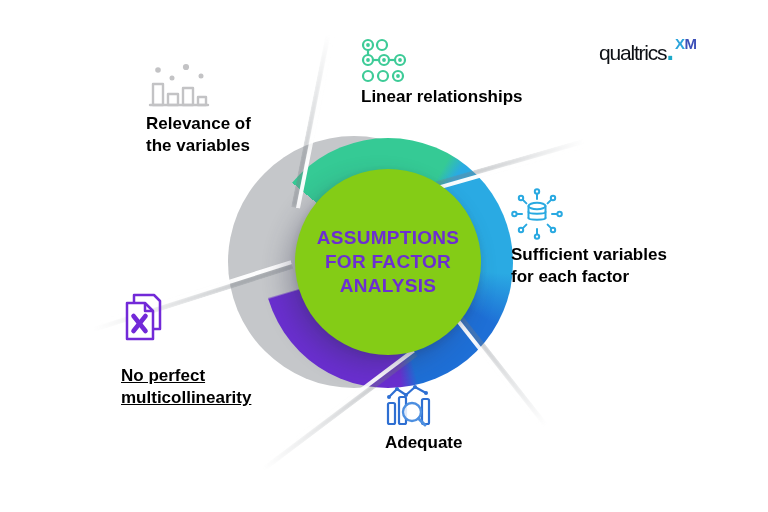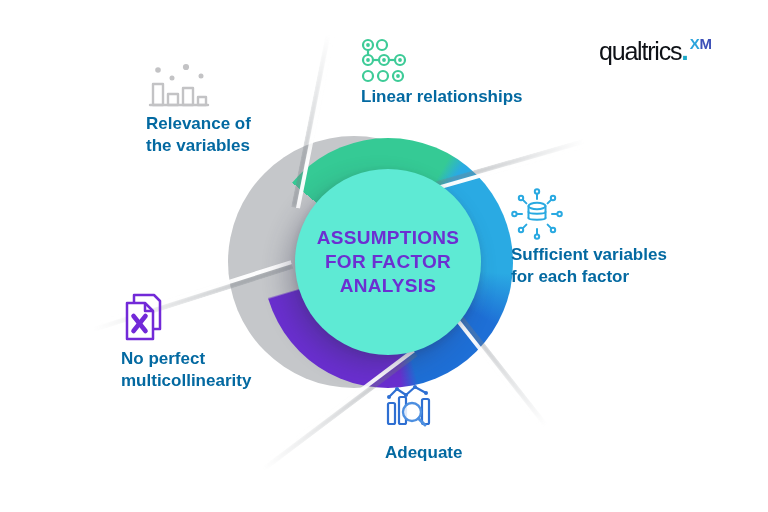--- a/index.html
+++ b/index.html
@@ -34,48 +34,48 @@
   .spoke .hl { position:absolute; left:0; right:0; top:5px; height:4px;
     background:rgba(255,255,255,.97); }
   .s1 { left:296px; top:203px; width:184px; transform:rotate(-78.7deg); }
   .s2 { left:437px; top:181px; width:160px; transform:rotate(-16deg); }
   .s3 { left:452px; top:305px; width:155px; transform:rotate(51.8deg); }
   .s4 { left:415px; top:347px; width:200px; transform:rotate(143deg); }
   .s5 { left:292px; top:259px; width:218px; transform:rotate(162.4deg); }
 
   .c-white {
     position:absolute; left:295px; top:169px; width:186px; height:186px;
-    border-radius:50%; background:#5eead4; z-index:4;
+    border-radius:50%; background:#84cc16; z-index:4;
     box-shadow:-9px 11px 24px rgba(45,45,72,.30), 0 2px 6px rgba(45,45,72,.14);
     display:flex; flex-direction:column; align-items:center; justify-content:center;
   }
   .c-title {
     font-size:19px; font-weight:700; line-height:24px; letter-spacing:.3px;
     color:#6C2FD1; text-align:center;
   }
 
   
   .item { position:absolute; z-index:5; }
   .item .icon { display:block; }
-  .label { font-size:17px; font-weight:700; color:#0369a1; line-height:22px;
+  .label { font-size:17px; font-weight:700; color:#000000; line-height:22px;
     white-space:nowrap; }
   .it-relevance { left:146px; top:58px; }
   .it-relevance .label { margin-top:3px; }
   .it-linear { left:361px; top:38px; }
   .it-linear .label { margin-top:1px; }
   .it-sufficient { left:511px; top:188px; }
   .it-sufficient .label { margin-top:4px; }
   .it-adequate { left:385px; top:384px; }
-  .it-adequate .label { margin-top:14px; }
+  .it-adequate .label { margin-top:4px; }
   .it-multicollinearity { left:121px; top:292px; }
-  .it-multicollinearity .label { margin-top:6px; }
+  .it-multicollinearity .label { margin-top:23px;text-decoration:underline; }
 
   
   .logo { position:absolute; left:599px; top:36px; z-index:6; white-space:nowrap; }
-  .logo .word { font-size:25px; font-weight:500; letter-spacing:-1.2px; color:#0E1116; }
+  .logo .word { font-size:21px; font-weight:500; letter-spacing:-1.2px; color:#0E1116; }
   .logo .dot  { font-size:27px; font-weight:700; color:#1CA9C9; }
   .logo .sup  { font-size:15px; font-weight:700; letter-spacing:-.4px;
     position:relative; top:-11px; left:1px; }
   .logo .sup .x { color:#2BA4DC; }
   .logo .sup .m { color:#3D50B8; }
 </style>
 </head>
 <body>
 
 <div class="canvas">

